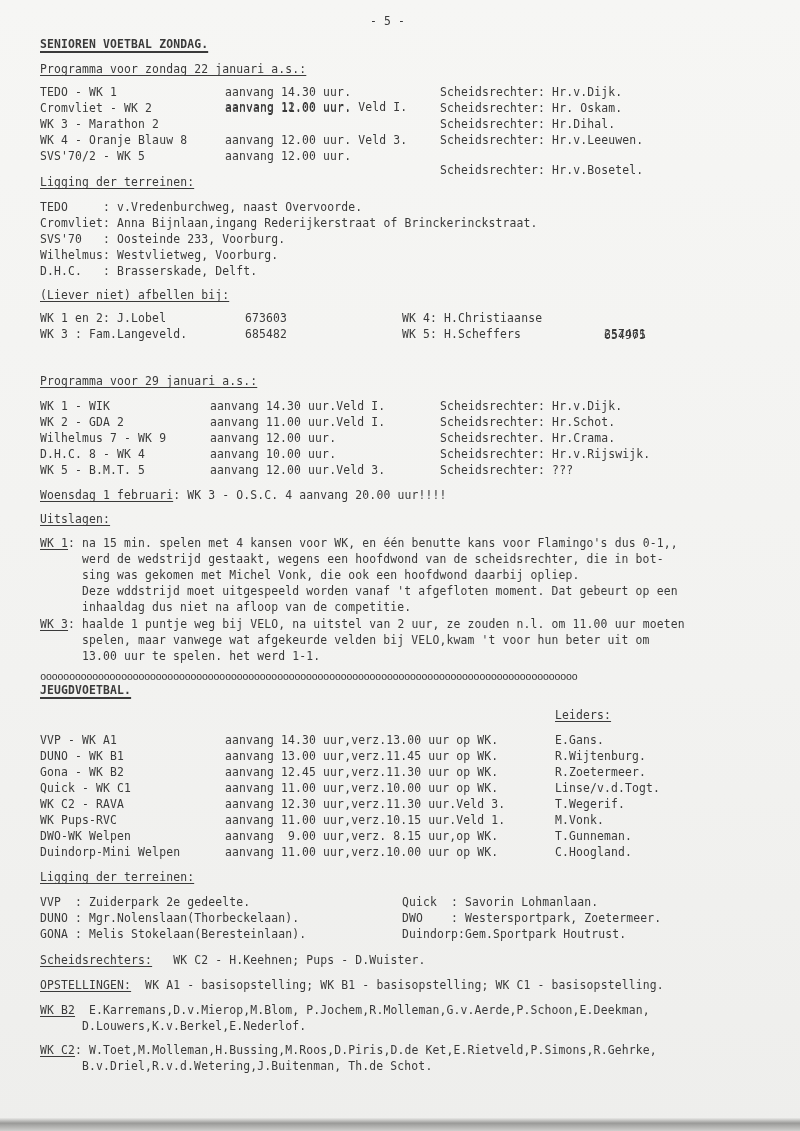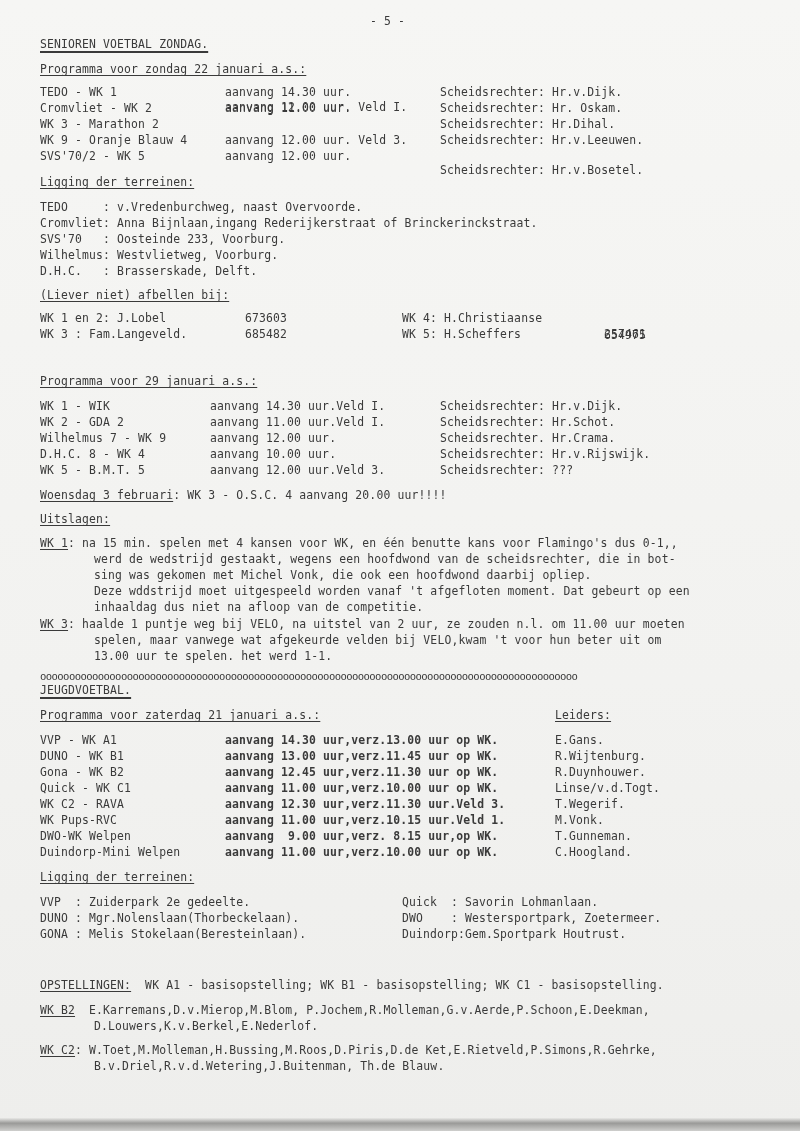--- a/index.html
+++ b/index.html
@@ -17,29 +17,29 @@
   .bottom-edge {
     position: absolute; left: 0; right: 0; top: 1118px; height: 13px;
     background: linear-gradient(180deg, #e8e8e6, #9a9a98 40%, #cfcfcd);
   }
   .ln {
     position: absolute; white-space: pre;
     font-size: 11.4px; line-height: 14px;
     letter-spacing: 0.15px;
   }
   .u { text-decoration: underline; text-decoration-thickness: 1px; text-underline-offset: 2px; text-align: right; }
-  .hdr { text-decoration: underline; text-decoration-thickness: 1.5px; text-underline-offset: 3px; }
+  .hdr { text-decoration: underline; text-decoration-thickness: 1.5px; text-underline-offset: 3px; font-weight: bold; }
   .pgnum { left: 370px; top: 14px; }
   .c0 { left: 40px; }
   .c1 { left: 225px; }
   .c2 { left: 440px; }
   .j0 { left: 40px; }
-  .j1 { left: 225px; font-weight: bold; }
+  .j1 { left: 225px; }
   .j2 { left: 555px; }
-  .indent { left: 94px; }
+  .indent { left: 82px; }
 </style>
 </head>
 <body>
 
 <div class="page">
 
   <div class="ln pgnum">- 5 -</div>
 
   <div class="ln c0 hdr" style="top:37px">SENIOREN VOETBAL ZONDAG.</div>
   <div class="ln c0 u" style="top:62px">Programma voor zondag 22 januari a.s.:</div>
@@ -50,21 +50,21 @@
     <div class="ln c2" style="top:85px">Scheidsrechter: Hr.v.Dijk.</div>
 
     <div class="ln c0" style="top:101px">Cromvliet - WK 2</div>
     <div class="ln c1" style="top:101px">aanvang 11.00 uur.</div>
     <div class="ln c2" style="top:101px">Scheidsrechter: Hr. Oskam.</div>
 
     <div class="ln c0" style="top:117px">WK 3 - Marathon 2</div>
     <div class="ln c1" style="top:100px">aanvang 12.00 uur. Veld I.</div>
     <div class="ln c2" style="top:117px">Scheidsrechter: Hr.Dihal.</div>
 
-    <div class="ln c0" style="top:133px">WK 9 - Oranje Blauw 4</div>
+    <div class="ln c0" style="top:133px">WK 4 - Oranje Blauw 8</div>
     <div class="ln c1" style="top:133px">aanvang 12.00 uur. Veld 3.</div>
     <div class="ln c2" style="top:133px">Scheidsrechter: Hr.v.Leeuwen.</div>
 
     <div class="ln c0" style="top:149px">SVS'70/2 - WK 5</div>
     <div class="ln c1" style="top:149px">aanvang 12.00 uur.</div>
     <div class="ln c2" style="top:163px">Scheidsrechter: Hr.v.Bosetel.</div>
   </div>
 
   <div class="ln c0 u" style="top:175px">Ligging der terreinen:</div>
   <div>
@@ -105,55 +105,54 @@
 
     <div class="ln c0" style="top:447px">D.H.C. 8 - WK 4</div>
     <div class="ln" style="left:210px;top:447px">aanvang 10.00 uur.</div>
     <div class="ln c2" style="top:447px">Scheidsrechter: Hr.v.Rijswijk.</div>
 
     <div class="ln c0" style="top:463px">WK 5 - B.M.T. 5</div>
     <div class="ln" style="left:210px;top:463px">aanvang 12.00 uur.Veld 3.</div>
     <div class="ln c2" style="top:463px">Scheidsrechter: ???</div>
   </div>
 
-  <div class="ln c0" style="top:488px"><span class="u">Woensdag 3 februari</span><span>: WK 3 - O.S.C. 4 aanvang 20.00 uur!!!!</span></div>
+  <div class="ln c0" style="top:488px"><span class="u">Woensdag 1 februari</span><span>: WK 3 - O.S.C. 4 aanvang 20.00 uur!!!!</span></div>
 
   <div class="ln c0 u" style="top:512px">Uitslagen:</div>
 
   <div>
     <div class="ln c0" style="top:536px"><span class="u">WK 1</span><span>: na 15 min. spelen met 4 kansen voor WK, en één benutte kans voor Flamingo's dus 0-1,,</span></div>
     <div class="ln indent" style="top:552px">werd de wedstrijd gestaakt, wegens een hoofdwond van de scheidsrechter, die in bot-</div>
     <div class="ln indent" style="top:568px">sing was gekomen met Michel Vonk, die ook een hoofdwond daarbij opliep.</div>
     <div class="ln indent" style="top:584px">Deze wddstrijd moet uitgespeeld worden vanaf 't afgefloten moment. Dat gebeurt op een</div>
     <div class="ln indent" style="top:600px">inhaaldag dus niet na afloop van de competitie.</div>
   </div>
   <div>
     <div class="ln c0" style="top:617px"><span class="u">WK 3</span><span>: haalde 1 puntje weg bij VELO, na uitstel van 2 uur, ze zouden n.l. om 11.00 uur moeten</span></div>
     <div class="ln indent" style="top:633px">spelen, maar vanwege wat afgekeurde velden bij VELO,kwam 't voor hun beter uit om</div>
     <div class="ln indent" style="top:649px">13.00 uur te spelen. het werd 1-1.</div>
   </div>
 
   <div class="ln c0" style="top:669px;font-size:10.6px;letter-spacing:-0.6px">ooooooooooooooooooooooooooooooooooooooooooooooooooooooooooooooooooooooooooooooooooooooooooooo</div>
 
   <div class="ln c0 hdr" style="top:683px">JEUGDVOETBAL.</div>
-  <div class="ln c0 u" style="top:708px">Programma voor zaterdag 21 januari a.s.:</div>
   <div class="ln j2 u" style="top:708px">Leiders:</div>
 
   <div>
     <div class="ln j0" style="top:733px">VVP - WK A1</div>
     <div class="ln j1" style="top:733px">aanvang 14.30 uur,verz.13.00 uur op WK.</div>
     <div class="ln j2" style="top:733px">E.Gans.</div>
 
     <div class="ln j0" style="top:749px">DUNO - WK B1</div>
     <div class="ln j1" style="top:749px">aanvang 13.00 uur,verz.11.45 uur op WK.</div>
     <div class="ln j2" style="top:749px">R.Wijtenburg.</div>
 
     <div class="ln j0" style="top:765px">Gona - WK B2</div>
     <div class="ln j1" style="top:765px">aanvang 12.45 uur,verz.11.30 uur op WK.</div>
-    <div class="ln j2" style="top:765px">R.Duynhouwer.</div>
+    <div class="ln j2" style="top:765px">R.Zoetermeer.</div>
 
     <div class="ln j0" style="top:781px">Quick - WK C1</div>
     <div class="ln j1" style="top:781px">aanvang 11.00 uur,verz.10.00 uur op WK.</div>
     <div class="ln j2" style="top:781px">Linse/v.d.Togt.</div>
 
     <div class="ln j0" style="top:797px">WK C2 - RAVA</div>
     <div class="ln j1" style="top:797px">aanvang 12.30 uur,verz.11.30 uur.Veld 3.</div>
     <div class="ln j2" style="top:797px">T.Wegerif.</div>
 
     <div class="ln j0" style="top:813px">WK Pups-RVC</div>
@@ -172,26 +171,27 @@
   <div class="ln c0 u" style="top:870px">Ligging der terreinen:</div>
   <div>
     <div class="ln c0" style="top:895px">VVP  : Zuiderpark 2e gedeelte.</div>
     <div class="ln" style="left:402px;top:895px">Quick  : Savorin Lohmanlaan.</div>
     <div class="ln c0" style="top:911px">DUNO : Mgr.Nolenslaan(Thorbeckelaan).</div>
     <div class="ln" style="left:402px;top:911px">DWO    : Westersportpark, Zoetermeer.</div>
     <div class="ln c0" style="top:927px">GONA : Melis Stokelaan(Beresteinlaan).</div>
     <div class="ln" style="left:402px;top:927px">Duindorp:Gem.Sportpark Houtrust.</div>
   </div>
 
+  <div class="ln c0" style="top:953px"><span class="u">Scheidsrechters:</span><span>   WK C2 - H.Keehnen; Pups - D.Wuister.</span></div>
 
   <div class="ln c0" style="top:978px"><span class="u">OPSTELLINGEN:</span><span>  WK A1 - basisopstelling; WK B1 - basisopstelling; WK C1 - basisopstelling.</span></div>
 
   <div>
     <div class="ln c0" style="top:1003px"><span class="u">WK B2</span><span>  E.Karremans,D.v.Mierop,M.Blom, P.Jochem,R.Molleman,G.v.Aerde,P.Schoon,E.Deekman,</span></div>
     <div class="ln indent" style="top:1019px">D.Louwers,K.v.Berkel,E.Nederlof.</div>
   </div>
   <div>
     <div class="ln c0" style="top:1043px"><span class="u">WK C2</span><span>: W.Toet,M.Molleman,H.Bussing,M.Roos,D.Piris,D.de Ket,E.Rietveld,P.Simons,R.Gehrke,</span></div>
-    <div class="ln indent" style="top:1059px">B.v.Driel,R.v.d.Wetering,J.Buitenman, Th.de Blauw.</div>
+    <div class="ln indent" style="top:1059px">B.v.Driel,R.v.d.Wetering,J.Buitenman, Th.de Schot.</div>
   </div>
 
   <div class="bottom-edge"></div>
 </div>
 
 </body></html>

